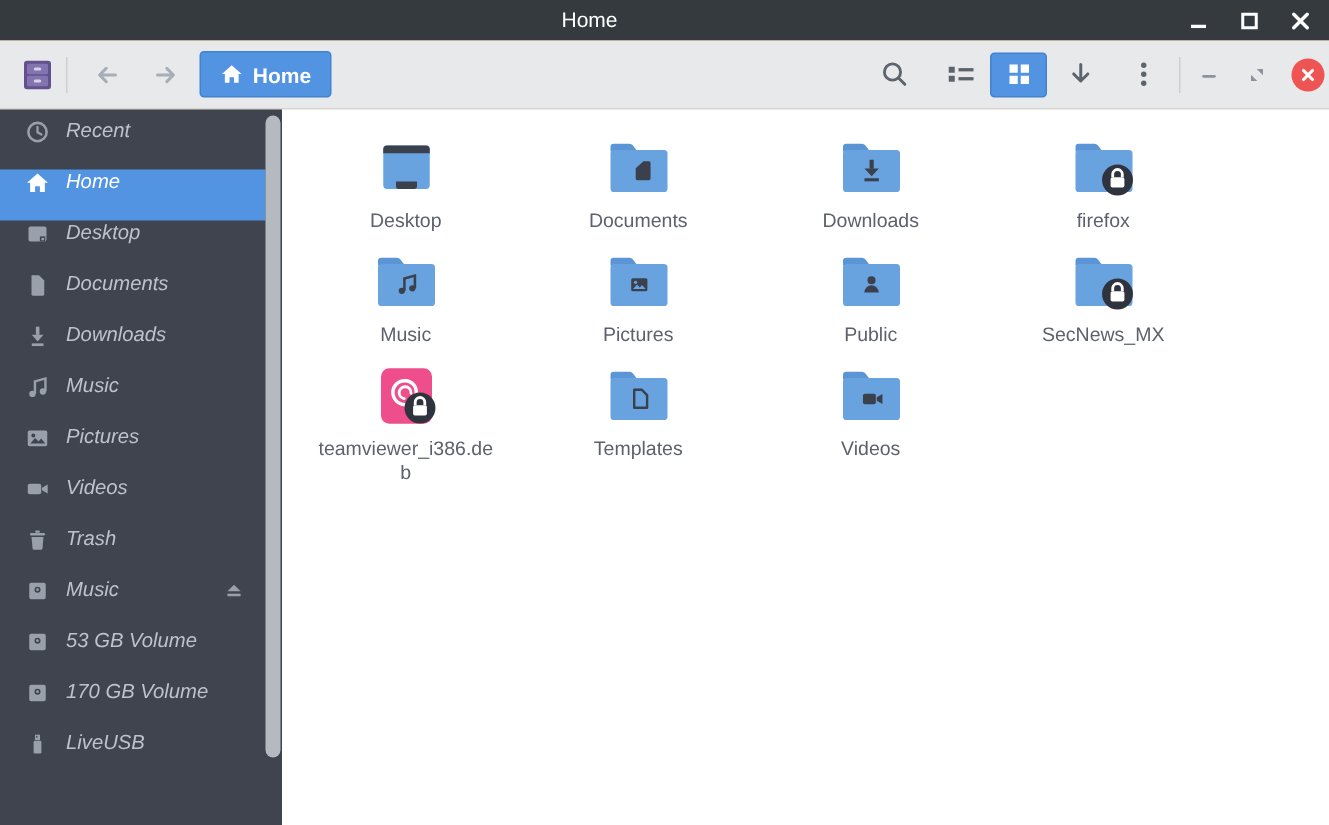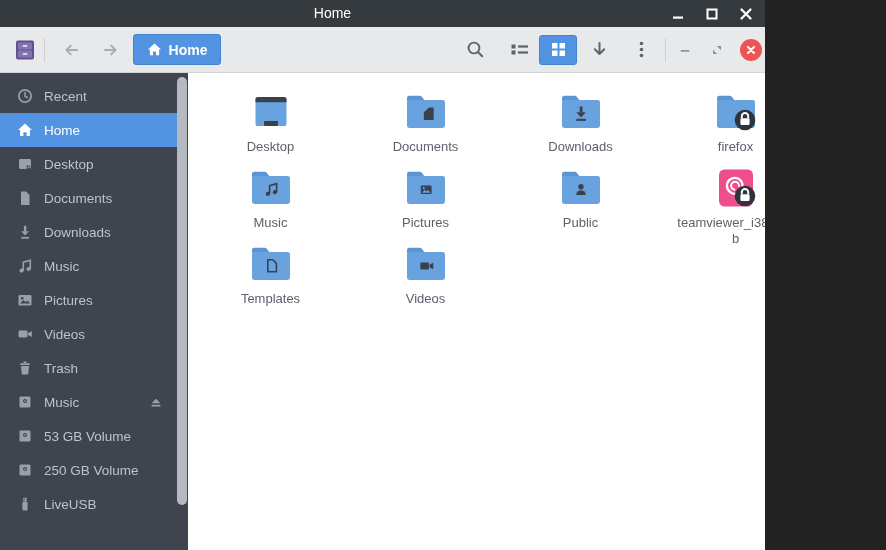--- a/index.html
+++ b/index.html
@@ -1,17 +1,17 @@
 <!DOCTYPE html>
 <html><head>
 <meta charset="utf-8">
 <style>
   html,body{margin:0;padding:0;background:#222;}
   .window{
-    position:relative;width:765px;height:550px;overflow:hidden;
+    position:relative;width:886px;height:550px;overflow:hidden;
     font-family:"Liberation Sans",sans-serif;background:#fdba74;
     -webkit-font-smoothing:antialiased;
   }
   
   .titlebar{position:absolute;top:0;left:0;right:0;height:27px;background:#343a3d;}
   .titlebar .title{
     position:absolute;left:0;right:100px;top:0;height:27px;line-height:27px;
     text-align:center;color:#ffffff;font-size:14px;
   }
   .tb-controls{position:absolute;right:2px;top:0;height:27px;display:flex;align-items:center;}
@@ -41,22 +41,22 @@
   .win-btn{width:32px;height:30px;margin-left:0;}
   .win-btn.min2{margin-left:3px;}
   .close-circle{
     width:22px;height:22px;border-radius:50%;background:#ef5455;margin-left:7px;margin-right:3px;
     display:flex;align-items:center;justify-content:center;
   }
   
   .sidebar{position:absolute;top:73px;left:0;width:188px;bottom:0;background:#3f444e;}
   .sb-list{padding-top:6px;}
   .sb-item{
-    height:34px;width:177px;display:flex;align-items:center;box-sizing:border-box;
-    padding-left:16px;color:#bdc3cb;font-size:13.5px;
+    height:34px;width:177px;display:flex;box-sizing:border-box;
+    padding-left:16px;color:#bdc3cb;font-size:13.5px;font-style:italic;
   }
   .sb-item .sb-ic{width:17px;height:17px;margin-right:11px;flex:0 0 auto;display:flex;align-items:center;justify-content:center;color:#99a0ab;}
   .sb-item.selected{background:#5294e2;color:#ffffff;}
   .sb-item.selected .sb-ic{color:#ffffff;}
   .sb-eject{margin-left:auto;margin-right:13px;color:#99a0ab;display:flex;}
   .sb-scroll{position:absolute;top:4px;right:1px;width:10px;height:428px;border-radius:5px;background:#b4bac0;}
   
   .content{position:absolute;top:73px;left:188px;right:0;bottom:0;background:#ffffff;}
   .file-grid{
     position:absolute;left:5px;top:7px;
@@ -288,21 +288,21 @@
           </span>
           <span>53 GB Volume</span>
         </div>
         <div class="sb-item">
           <span class="sb-ic">
             <svg width="16" height="16" viewBox="0 0 16 16">
               <path fill-rule="evenodd" d="M3.8 2.5 h8.4 a1.3 1.3 0 0 1 1.3 1.3 v8.4 a1.3 1.3 0 0 1 -1.3 1.3 H3.8 a1.3 1.3 0 0 1 -1.3 -1.3 V3.8 a1.3 1.3 0 0 1 1.3 -1.3 z M8 5.1 a2 2 0 1 0 0 4 a2 2 0 0 0 0 -4 z" fill="currentColor"></path>
               <circle cx="8" cy="7.1" r="0.9" fill="currentColor"></circle>
             </svg>
           </span>
-          <span>250 GB Volume</span>
+          <span>170 GB Volume</span>
         </div>
         <div class="sb-item">
           <span class="sb-ic">
             <svg width="16" height="16" viewBox="0 0 16 16">
               <rect x="5.4" y="5.8" width="5.2" height="8.6" rx="0.9" fill="currentColor"></rect>
               <rect x="6.3" y="1.8" width="3.4" height="3.6" fill="currentColor"></rect>
               <rect x="7" y="2.6" width="0.9" height="1.1" fill="#3f444e"></rect>
             </svg>
           </span>
           <span>LiveUSB</span>
@@ -370,20 +370,30 @@
           <div class="file-label">Pictures</div>
         </div>
         <div class="file-cell">
           <div class="file-icon"><svg width="48" height="48" viewBox="0 0 48 48">
               <path d="M5 13 v-3 a2.2 2.2 0 0 1 2.2 -2.2 h10.4 a3 3 0 0 1 2.4 1.2 l3 4 z" fill="#5b95d6"></path>
               <rect x="5" y="12" width="38" height="28" rx="2.4" fill="#68a3e0"></rect>
               <circle cx="24" cy="22.8" r="2.7" fill="#3b414c"></circle>
               <path d="M19.2 31 a4.8 4.8 0 0 1 9.6 0 z" fill="#3b414c"></path>
             </svg></div>
           <div class="file-label">Public</div>
+        </div>
+        <div class="file-cell">
+          <div class="file-icon"><svg width="48" height="48" viewBox="0 0 48 48">
+              <path d="M5 13 v-3 a2.2 2.2 0 0 1 2.2 -2.2 h10.4 a3 3 0 0 1 2.4 1.2 l3 4 z" fill="#5b95d6"></path>
+              <rect x="5" y="12" width="38" height="28" rx="2.4" fill="#68a3e0"></rect>
+              <circle cx="33" cy="32" r="10.3" fill="#2e333d"></circle>
+              <path d="M29.8 30.2 v-2 a3.2 3.2 0 0 1 6.4 0 v2" fill="none" stroke="#fff" stroke-width="1.9"></path>
+              <rect x="28.4" y="30.2" width="9.2" height="6.8" rx="1.2" fill="#fff"></rect>
+            </svg></div>
+          <div class="file-label">SecNews_MX</div>
         </div>
         <div class="file-cell">
           <div class="file-icon"><svg width="48" height="48" viewBox="0 0 48 48">
               <rect x="7" y="5.5" width="34" height="37" rx="5.5" fill="#ee4e8b"></rect>
               <path d="M30.4 22.4 c.7-4.6-2.7-8.5-7.3-8.6-4.9-.1-8.7 4-8.1 8.8.6 5 5.4 8.2 10.2 6.9" fill="none" stroke="#fff" stroke-width="2.3" stroke-linecap="round"></path>
               <path d="M27 22.2 c.3-2.4-1.6-4.4-3.9-4.4-2.2 0-4 1.8-4 4 0 2 1.5 3.6 3.4 3.9" fill="none" stroke="#fff" stroke-width="1.9" stroke-linecap="round"></path>
               <circle cx="33" cy="32" r="10.3" fill="#2e333d"></circle>
               <path d="M29.8 30.2 v-2 a3.2 3.2 0 0 1 6.4 0 v2" fill="none" stroke="#fff" stroke-width="1.9"></path>
               <rect x="28.4" y="30.2" width="9.2" height="6.8" rx="1.2" fill="#fff"></rect>
             </svg></div>

